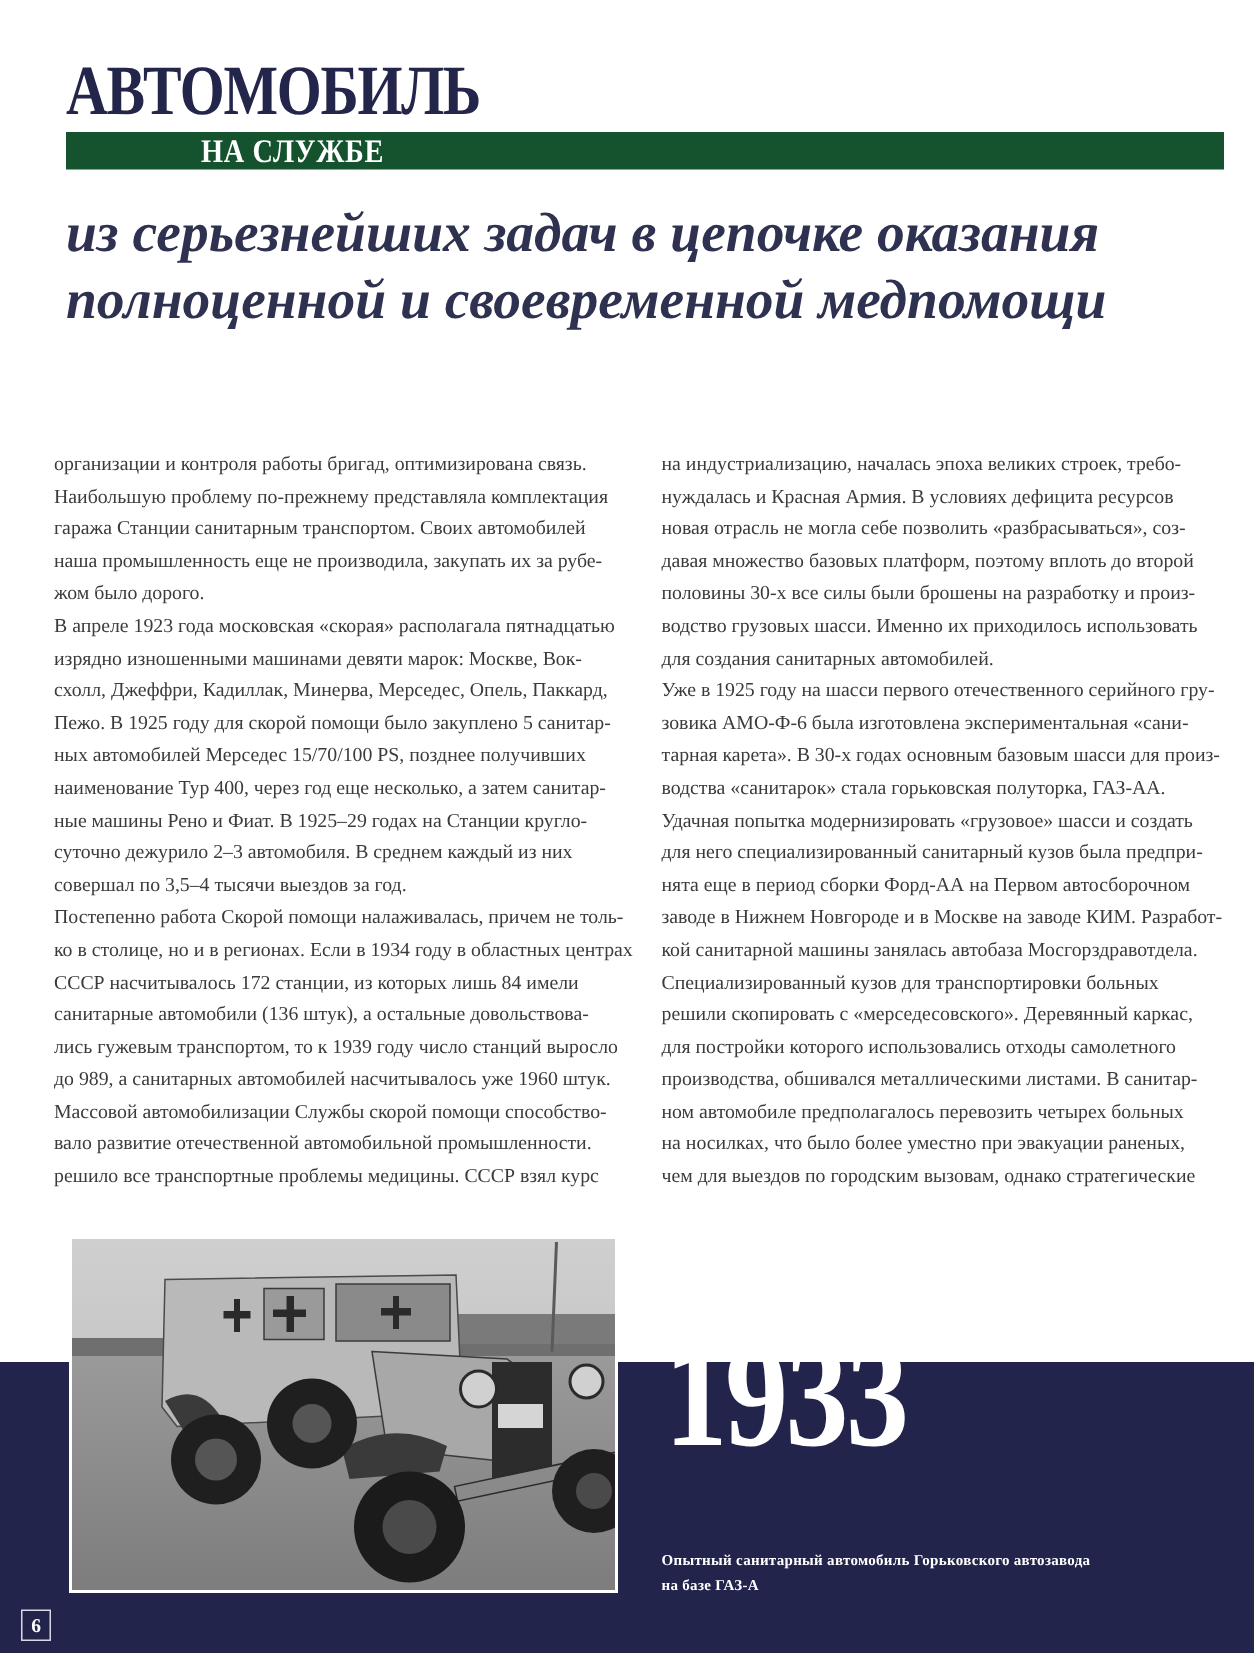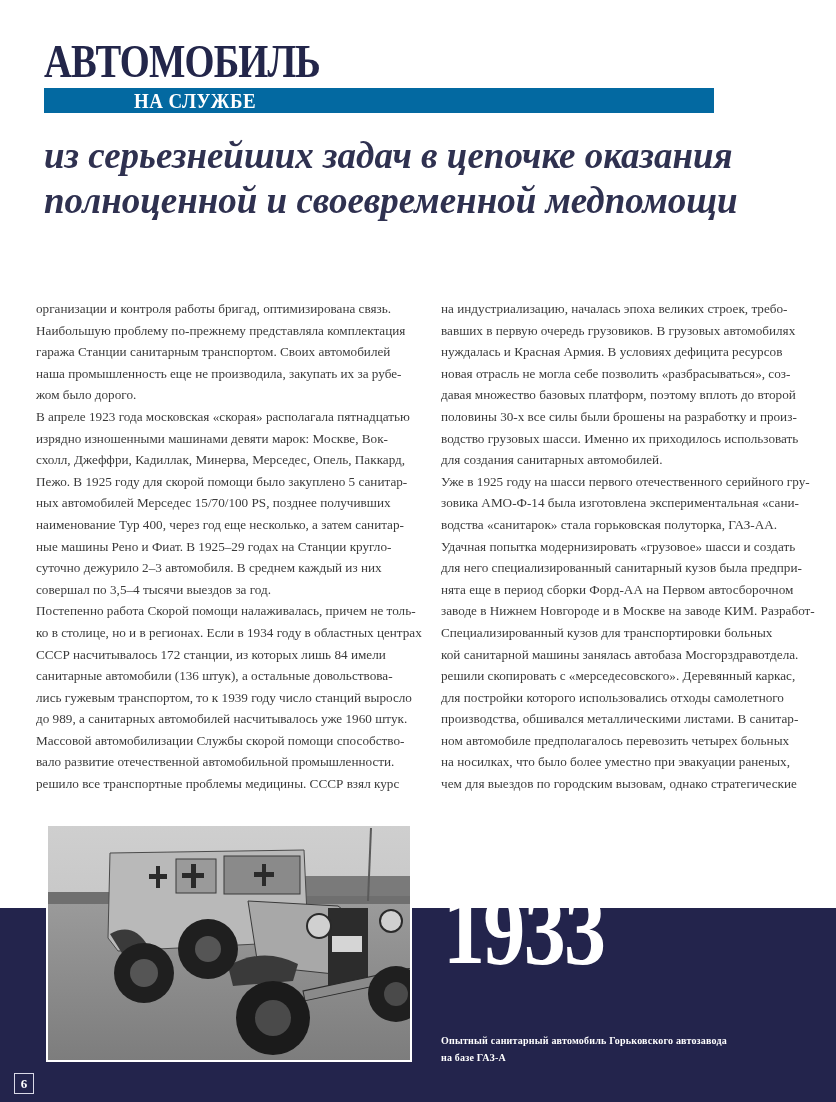--- a/index.html
+++ b/index.html
@@ -11,22 +11,22 @@
     }
     .masthead-title {
       position: absolute; left: 44px; top: 36px;
       font-family: "Liberation Serif", serif;
       font-weight: bold; font-size: 47px; line-height: 50px;
       color: #23264a; letter-spacing: -1px;
       transform: scaleX(0.82); transform-origin: left top;
       white-space: nowrap;
     }
     .masthead-bar {
-      position: absolute; left: 44px; top: 88px; width: 670px; height: 25px;
-      background: #0369a1;
+      position: absolute; left: 44px; top: 88px; width: 772px; height: 25px;
+      background: #14532d;
     }
     .masthead-sub {
       position: absolute; left: 90px; top: 0px;
       font-family: "Liberation Serif", serif; font-weight: bold;
       font-size: 22px; line-height: 25px; color: #ffffff;
       transform: scaleX(0.86); transform-origin: left top;
       white-space: nowrap; letter-spacing: 0.5px;
     }
     .lead {
       position: absolute; left: 44px; top: 133px; width: 780px;
@@ -108,36 +108,36 @@
     <span class="line">СССР насчитывалось 172 станции, из которых лишь 84 имели</span>
     <span class="line">санитарные автомобили (136 штук), а остальные довольствова-</span>
     <span class="line">лись гужевым транспортом, то к 1939 году число станций выросло</span>
     <span class="line">до 989, а санитарных автомобилей насчитывалось уже 1960 штук.</span>
     <span class="line">Массовой автомобилизации Службы скорой помощи способство-</span>
     <span class="line">вало развитие отечественной автомобильной промышленности.</span>
     <span class="line">решило все транспортные проблемы медицины. СССР взял курс</span>
   </div>
 <div class="col col-right" id="colR">
     <span class="line">на индустриализацию, началась эпоха великих строек, требо-</span>
-    <span class="line">вавших в первую очередь грузовиков. В грузовых автомобилях</span>
     <span class="line">нуждалась и Красная Армия. В условиях дефицита ресурсов</span>
     <span class="line">новая отрасль не могла себе позволить «разбрасываться», соз-</span>
     <span class="line">давая множество базовых платформ, поэтому вплоть до второй</span>
     <span class="line">половины 30-х все силы были брошены на разработку и произ-</span>
     <span class="line">водство грузовых шасси. Именно их приходилось использовать</span>
     <span class="line">для создания санитарных автомобилей.</span>
     <span class="line">Уже в 1925 году на шасси первого отечественного серийного гру-</span>
-    <span class="line">зовика АМО-Ф-14 была изготовлена экспериментальная «сани-</span>
+    <span class="line">зовика АМО-Ф-6 была изготовлена экспериментальная «сани-</span>
+    <span class="line">тарная карета». В 30-х годах основным базовым шасси для произ-</span>
     <span class="line">водства «санитарок» стала горьковская полуторка, ГАЗ-АА.</span>
     <span class="line">Удачная попытка модернизировать «грузовое» шасси и создать</span>
     <span class="line">для него специализированный санитарный кузов была предпри-</span>
     <span class="line">нята еще в период сборки Форд-АА на Первом автосборочном</span>
     <span class="line">заводе в Нижнем Новгороде и в Москве на заводе КИМ. Разработ-</span>
+    <span class="line">кой санитарной машины занялась автобаза Мосгорздравотдела.</span>
     <span class="line">Специализированный кузов для транспортировки больных</span>
-    <span class="line">кой санитарной машины занялась автобаза Мосгорздравотдела.</span>
     <span class="line">решили скопировать с «мерседесовского». Деревянный каркас,</span>
     <span class="line">для постройки которого использовались отходы самолетного</span>
     <span class="line">производства, обшивался металлическими листами. В санитар-</span>
     <span class="line">ном автомобиле предполагалось перевозить четырех больных</span>
     <span class="line">на носилках, что было более уместно при эвакуации раненых,</span>
     <span class="line">чем для выездов по городским вызовам, однако стратегические</span>
   </div>
 
 <div class="navy-band"></div>
 

